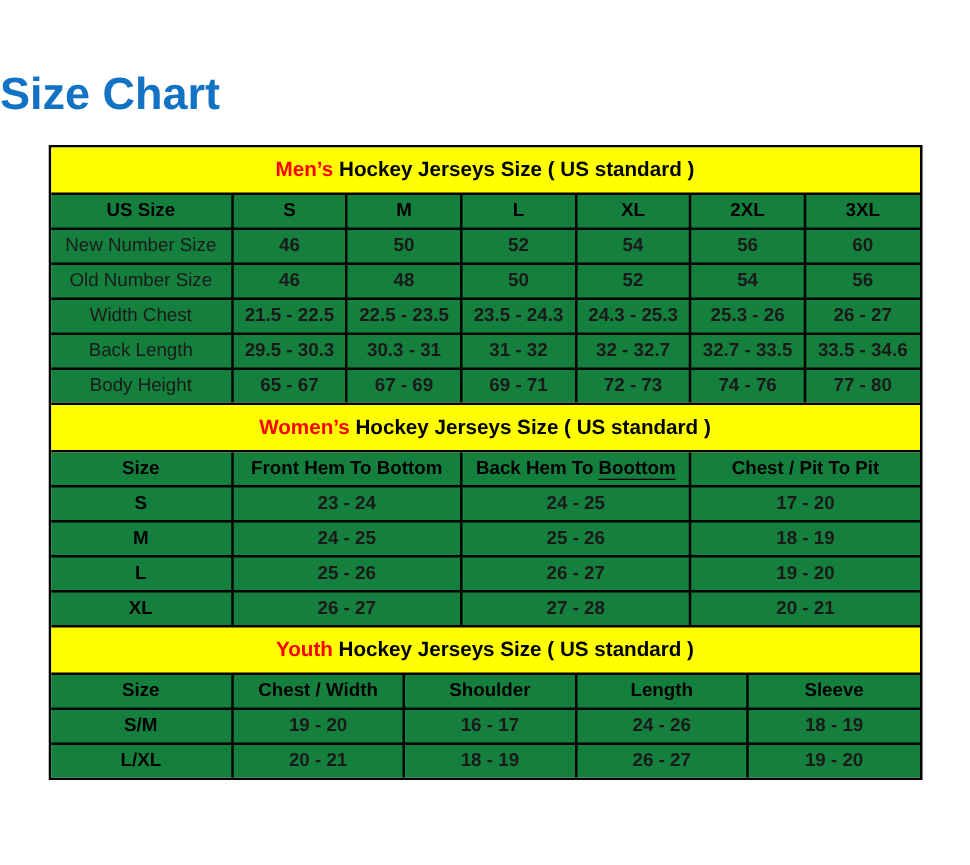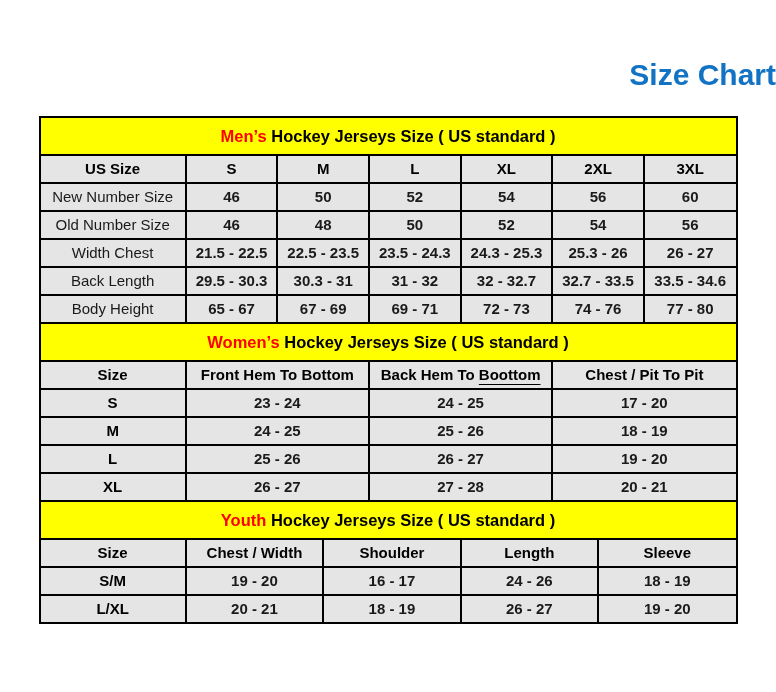--- a/index.html
+++ b/index.html
@@ -3,36 +3,36 @@
 <meta charset="utf-8">
 <style>
   * { box-sizing: border-box; }
   html, body { margin: 0; padding: 0; }
   body {
     width: 776px; height: 692px; overflow: hidden;
     background: #ffffff; color: #1a1a1a;
     font-family: "Liberation Sans", sans-serif;
   }
   .page-title {
-    margin: 58px 0 24px; text-align: right;
-    font-size: 30px; line-height: 34px; font-weight: 700;
+    margin: 58px 0 24px; text-align: left;
+    font-size: 36px; line-height: 34px; font-weight: 700;
     color: var(--title_blue, #1273c4);
   }
   .chart-wrap { width: 699px; margin: 0 auto; border: 2px solid var(--border, #000); background: #fff; }
   .caption {
     background: var(--caption_bg, #ffff00);
     border-bottom: 2px solid var(--border, #000);
     text-align: center; font-weight: 700; font-size: 16.5px;
     padding: 8px 4px; color: #000; line-height: 20px;
   }
   .section + .section .caption { border-top: 2px solid var(--border, #000); }
   .caption .hl { color: var(--accent_red, #ff0000); }
   table {
     width: 100%; border-collapse: collapse; border-style: hidden;
-    table-layout: fixed; background: #e5e5e5;
+    table-layout: fixed; background: #15803d;
   }
   th, td {
     border: 2px solid var(--border, #000);
     text-align: center; vertical-align: middle;
     font-size: 15px; line-height: 20px; padding: 3px 4px;
     color: #1a1a1a;
   }
   th:first-child { width: 20.9%; }
   thead th { font-weight: 700; color: #000; }
   tbody th { font-weight: 700; color: #000; border-radius: 12px; }

